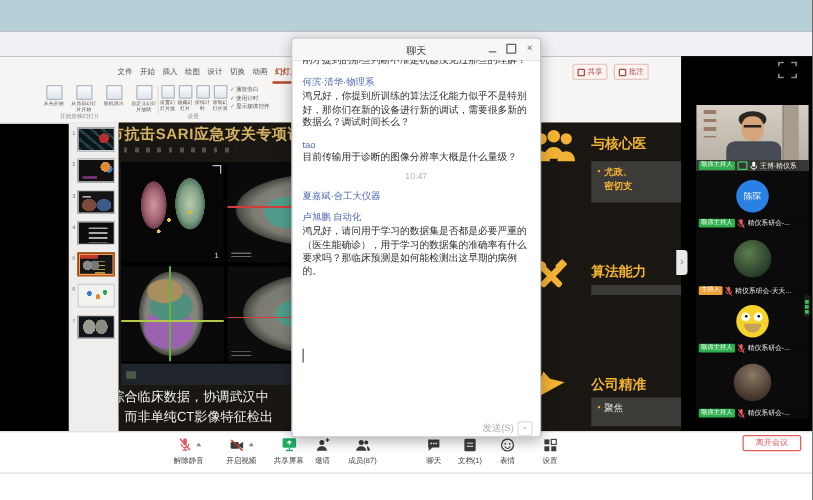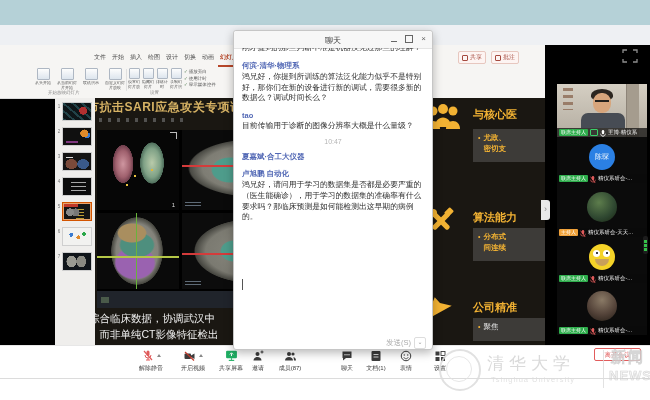--- a/index.html
+++ b/index.html
@@ -142,21 +142,21 @@
 
   
   .chatwin{left:233px;top:30px;width:198px;height:318px;background:#fff;border:1px solid #c6c6c6;border-radius:3px;box-shadow:0 3px 10px rgba(0,0,0,.28);z-index:110;}
   .ctitle{position:relative;height:17px;background:#f7f7f7;border-bottom:1px solid #e4e4e4;border-radius:3px 3px 0 0;}
   .ctitle .ct{position:absolute;left:0;right:0;top:4px;text-align:center;font-size:8px;color:#3c3c3c;}
   .cctrls{position:absolute;right:6px;top:4px;display:flex;gap:8px;align-items:center;}
   .cc-min{width:6px;height:1px;background:#666;margin-top:5px;}
   .cc-max{width:6px;height:6px;border:1px solid #666;}
   .cc-cls{font-size:8px;color:#666;line-height:8px;}
   .cmsgs{position:absolute;left:0;top:17px;width:100%;height:211px;padding:0 8px;box-sizing:border-box;overflow:hidden;}
-  .mauthor{font-size:7.5px;color:#5268b5;margin-top:7px;margin-bottom:1px;font-weight:bold;}
+  .mauthor{font-size:7.5px;color:#5268b5;margin-top:7px;margin-bottom:1px;}
   .mbody{font-size:7.8px;color:#2e2e2e;line-height:10.8px;word-break:break-all;}
   .mbody.clipped{margin-top:-5px;}
   .mtime{text-align:center;font-size:7px;color:#b5b5b5;margin:6px 0 2px 0;}
   .clinkrow{position:absolute;left:0;top:228px;width:100%;height:16px;border-top:1px solid #efefef;box-sizing:border-box;}
   .clink{position:absolute;right:8px;top:5px;font-size:7.5px;color:#2f6be4;}
   .cinput{position:absolute;left:0;top:244px;width:100%;height:60px;}
   .caret{position:absolute;left:8px;top:4px;width:1px;height:11px;background:#555;}
   .csend{position:absolute;right:6px;top:306px;display:flex;align-items:center;gap:3px;}
   .csend .slab{font-size:7.5px;color:#ababab;}
   .sdd{width:10px;height:10px;border:1px solid #ddd;border-radius:2px;font-size:6px;color:#999;text-align:center;line-height:9px;}
@@ -324,25 +324,20 @@
           <span class="sicon"><svg width="32" height="32" viewBox="0 0 32 32">
               <g fill="#f2b233">
                 <rect x="13.5" y="4" width="5" height="22" rx="2" transform="rotate(45 16 15)"></rect>
                 <rect x="13.5" y="4" width="5" height="22" rx="2" transform="rotate(-45 16 15)"></rect>
                 <circle cx="8" cy="7" r="4"></circle>
                 <rect x="20" y="3" width="8" height="6" rx="1" transform="rotate(-45 24 6)"></rect>
               </g>
             </svg></span>
           <div class="shead">算法能力</div>
           <div class="sbox">
-            <div class="sb-item accent">
-              <span class="bul">•</span>
-              <span class="btxt">分布式
-间连续</span>
-            </div>
           </div>
         </div>
         <div class="sec sec3">
           <span class="sicon"><svg width="28" height="28" viewBox="0 0 28 28">
               <path d="M2 26L26 8l-12-1L8 2z" fill="#f2b233" transform="rotate(8 14 14)"></path>
             </svg></span>
           <div class="shead">公司精准</div>
           <div class="sbox">
             <div class="sb-item normal">
               <span class="bul">•</span>
@@ -571,21 +566,13 @@
       </div>
     <div class="cinput">
       <span class="caret"></span>
     </div>
     <div class="csend">
       <span class="slab">发送(S)</span>
       <span class="sdd">⌄</span>
     </div>
   </div>
 
-  <div class="abs wm">
-    <div class="wmseal"></div>
-    <div class="wmcn">清华大学</div>
-    <div class="wmen">Tsinghua University</div>
-    <div class="wmdiv"></div>
-    <div class="wmn1">新闻</div>
-    <div class="wmn2">NEWS</div>
-  </div>
 </div>
 
 </body></html>

